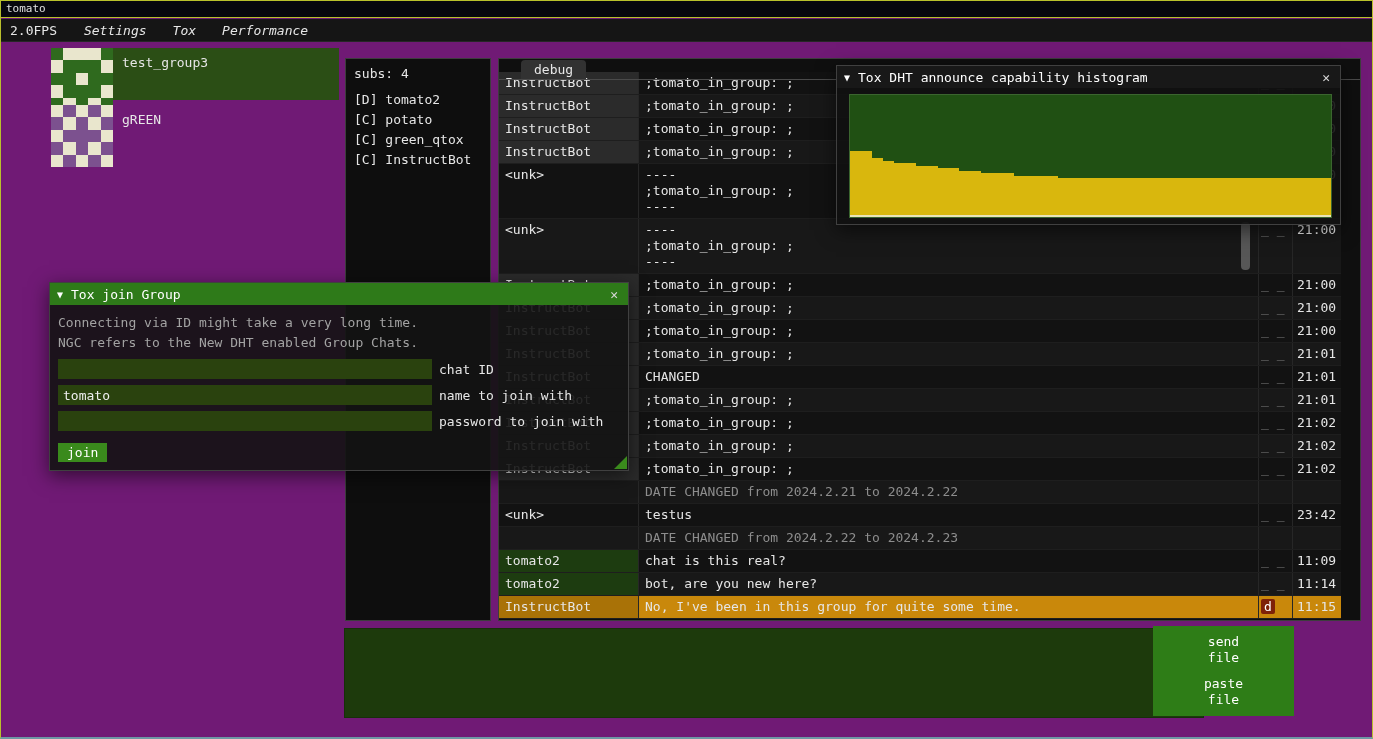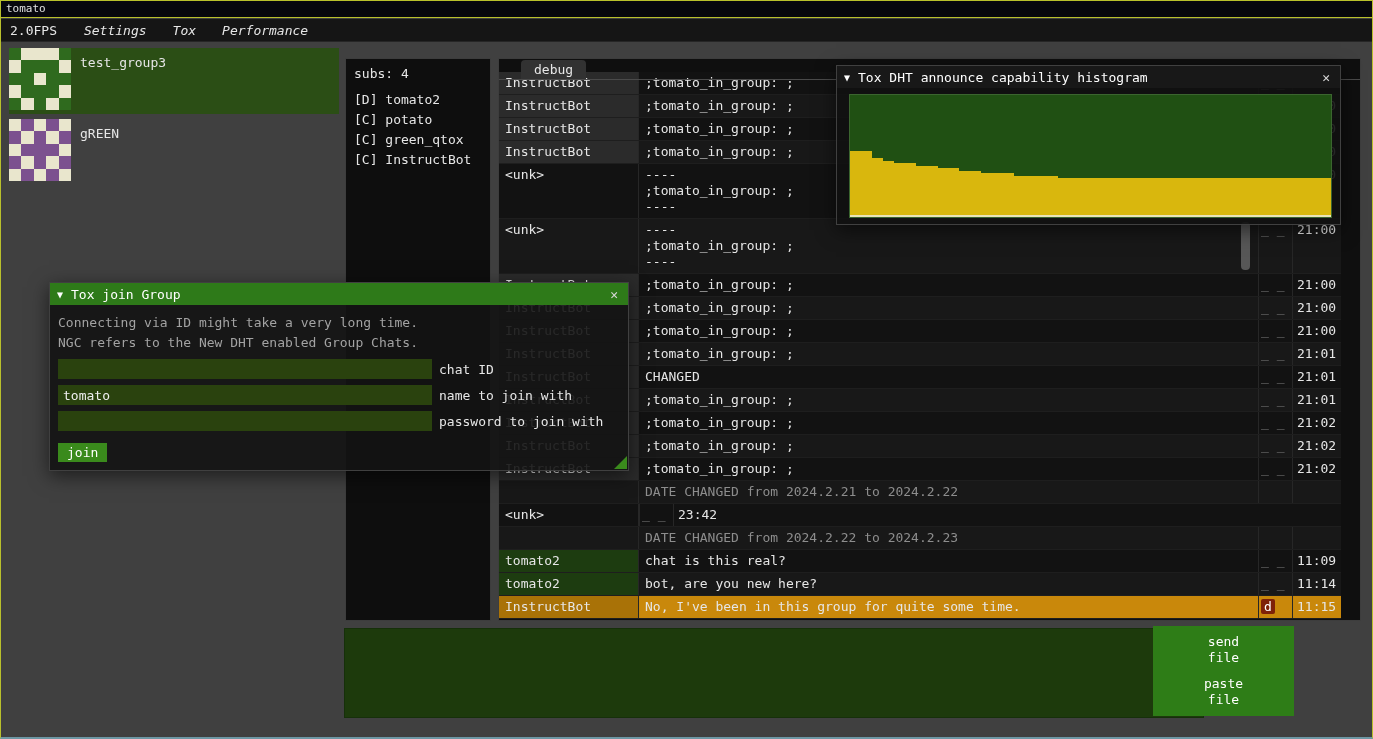--- a/index.html
+++ b/index.html
@@ -1,25 +1,25 @@
 <!DOCTYPE html>
 <html><head>
 <meta charset="utf-8">
 <style>
   *{box-sizing:border-box;margin:0;padding:0}
   html,body{background:#222}
   body{font-family:"DejaVu Sans Mono","Liberation Mono",monospace;}
-  .app{position:relative;width:1373px;height:739px;background:#404040;border:1px solid #b9c02c;border-bottom:2px solid #6d97a4;overflow:hidden;color:#e6e6e6;font-size:13px;}
+  .app{position:relative;width:1373px;height:739px;background:#701a75;border:1px solid #b9c02c;border-bottom:2px solid #6d97a4;overflow:hidden;color:#e6e6e6;font-size:13px;}
   .titlebar{position:absolute;left:0;top:0;right:0;height:17px;background:#07070d;border-bottom:1px solid #b9c02c;font-size:11px;line-height:16px;padding-left:5px;color:#e0e0e0;}
   .menubar{position:absolute;left:0;top:18px;right:0;height:23px;background:#151515;display:flex;align-items:center;border-bottom:1px solid #262626;}
   .fps{padding:0 14px 0 9px;}
   .menu-items{display:flex;font-style:italic;}
   .menu-item{padding:0 13px;cursor:default;}
   .group-list{position:absolute;left:8px;top:47px;width:330px;}
-  .group-item{display:flex;height:66px;margin-bottom:5px;}
+  .group-item{display:flex;height:52px;margin-bottom:5px;margin-left:42px;}
   .group-item.selected{background:#2b4e15;}
   .avatar{width:62px;height:62px;flex:0 0 62px;display:grid;grid-template-columns:repeat(5,1fr);grid-template-rows:repeat(5,1fr);}
   .group-name{margin:7px 0 0 9px;}
   .subs-panel{position:absolute;left:344px;top:57px;width:146px;height:563px;border:1px solid #3d3d3d;background:#0e0e0e;}
   .subs-header{padding:7px 8px 9px;}
   .member{line-height:20px;padding:0 8px;white-space:pre;}
   .chat-panel{position:absolute;left:497px;top:57px;width:863px;height:563px;border:1px solid #3d3d3d;background:#0f0f0f;overflow:hidden;}
   .tabbar{position:absolute;left:0;top:0;right:0;height:21px;z-index:3;pointer-events:none;}
   .tabbar::after{content:"";position:absolute;left:0;right:0;bottom:0;height:1px;background:#4a4a4a;}
   .tab{position:absolute;left:22px;top:1px;height:20px;padding:2px 13px;background:#323232;border-radius:4px 4px 0 0;pointer-events:auto;}
@@ -253,20 +253,21 @@
             <div class="c-time">21:02</div>
           </div>
           <div class="mrow date">
             <div class="c-name"></div>
             <div class="c-msg date-text">DATE CHANGED from 2024.2.21 to 2024.2.22</div>
             <div class="c-flags"></div>
             <div class="c-time"></div>
           </div>
           <div class="mrow">
             <div class="c-name">&lt;unk&gt;</div>
+            <div class="c-msg">testus</div>
             <div class="c-flags">_ _</div>
             <div class="c-time">23:42</div>
           </div>
           <div class="mrow date">
             <div class="c-name"></div>
             <div class="c-msg date-text">DATE CHANGED from 2024.2.22 to 2024.2.23</div>
             <div class="c-flags"></div>
             <div class="c-time"></div>
           </div>
           <div class="mrow">

